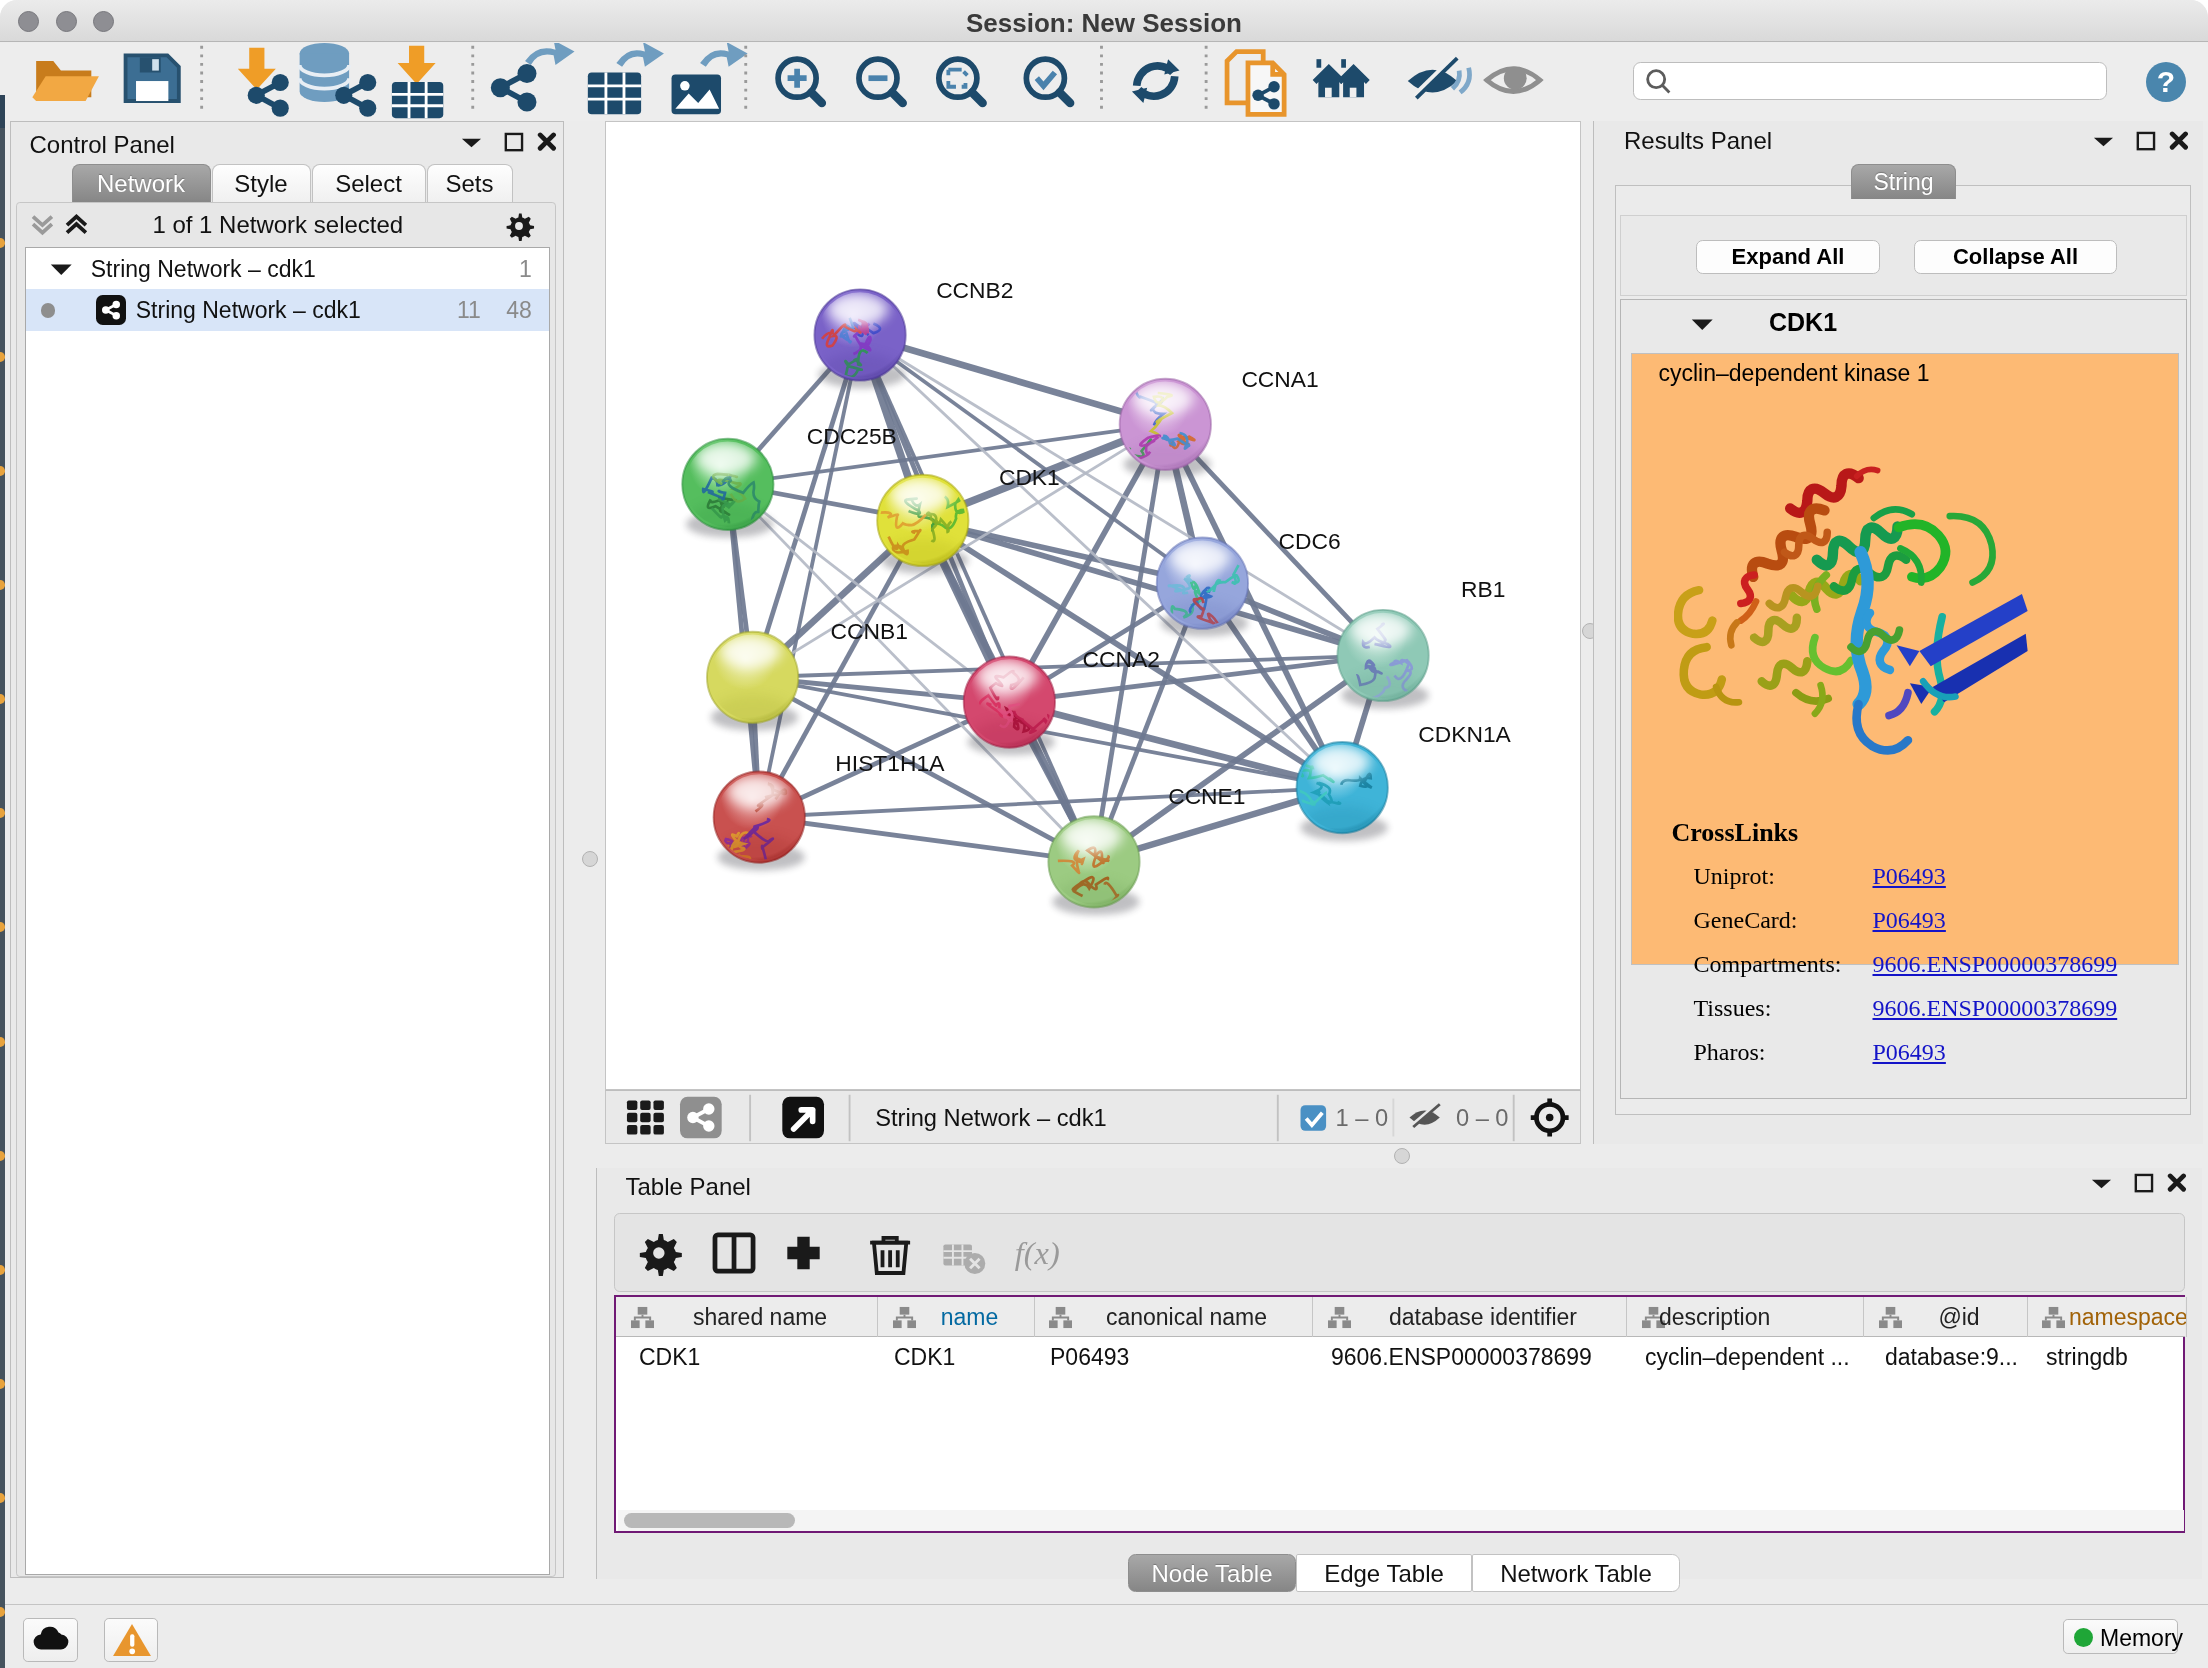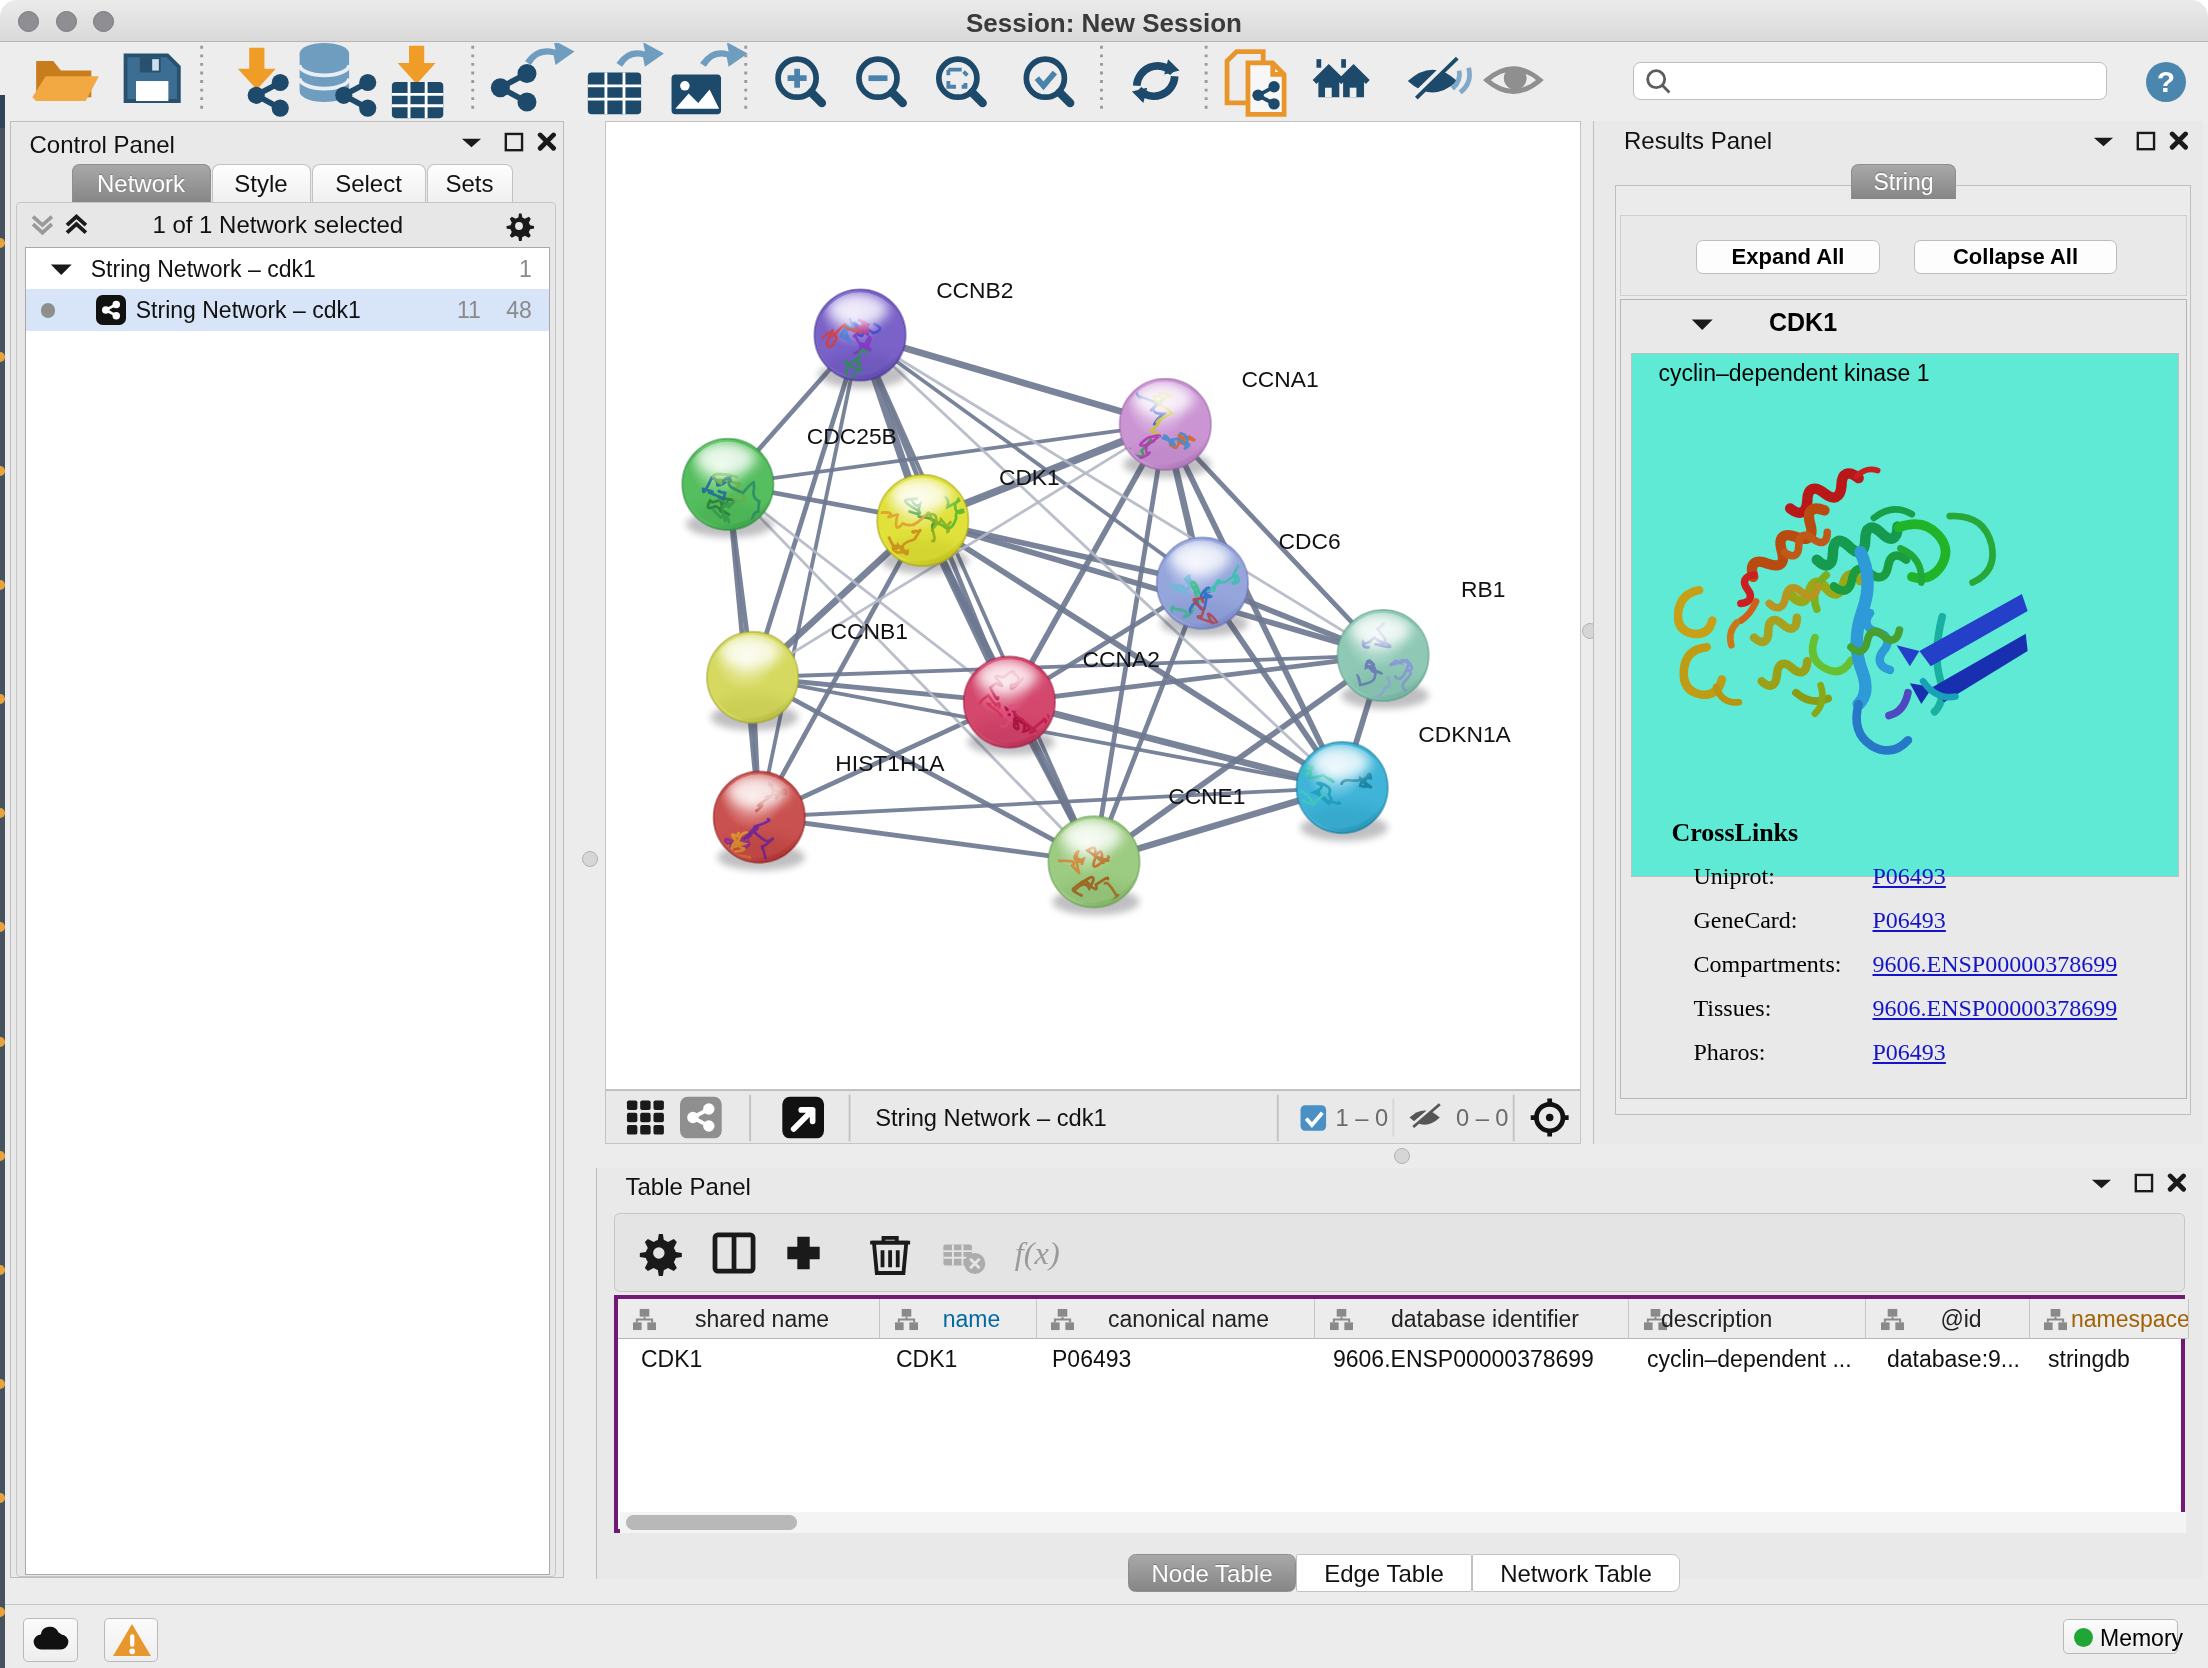--- a/index.html
+++ b/index.html
@@ -562,21 +562,21 @@
       <div class="tab sel" style="left:257px;top:43px;width:105px;height:35px;line-height:35px;font-size:23px">String</div>
       <div style="position:absolute;left:26px;top:94px;width:567px;height:81px;background:#e9e9e9;border:1px solid #cfcfcf">
         <div style="position:absolute;left:75px;top:24px;width:184px;height:34px;background:#fdfdfd;border:1px solid #bdbdbd;border-radius:6.7px;font-size:22px;font-weight:700;text-align:center;line-height:32px">Expand All</div>
         <div style="position:absolute;left:293px;top:24px;width:203px;height:34px;background:#fdfdfd;border:1px solid #bdbdbd;border-radius:6.7px;font-size:22px;font-weight:700;text-align:center;line-height:32px">Collapse All</div>
       </div>
       <div style="position:absolute;left:26px;top:178px;width:567px;height:800px;background:#e9e9e9;border:1px solid #b5b5b5">
         <svg width="28.5" height="28.5" viewBox="0 0 30 30" style="position:absolute;left:67px;top:11.4px">
           <path d="M4 9 l11 11 11 -11 z" fill="#1a1a1a"></path>
         </svg>
         <div style="position:absolute;left:148px;top:7.6px;font-size:25px;font-weight:700">CDK1</div>
-        <div style="position:absolute;left:9.5px;top:53px;width:548px;height:524px;background:#5eead4;border:1px solid #c0c0c0">
+        <div style="position:absolute;left:9.5px;top:53px;width:548px;height:612px;background:#fdba74;border:1px solid #c0c0c0">
           <div style="position:absolute;left:27px;top:5.7px;font-size:23px">cyclin–dependent kinase 1</div>
           <svg width="354" height="302" viewBox="0 0 372 318" style="position:absolute;left:42px;top:107px">
             <path d="M122 50 c10 8 17 5 18 -8 c0 -13 7 -17 18 -8 c10 8 17 5 18 -8 c0 -13 7 -17 18 -8" fill="none" stroke="#b81818" stroke-width="11" stroke-linecap="round"></path>
             <path d="M192 16 q10 -10 22 -6" fill="none" stroke="#c82020" stroke-width="6" stroke-linecap="round"></path>
             <path d="M158 52 c-13 -5 -19 0 -15 14 c4 14 -1 19 -15 14 c-13 -5 -19 0 -15 14 c4 14 -1 19 -15 14 c-13 -5 -19 0 -15 14" fill="none" stroke="#b84c10" stroke-width="11" stroke-linecap="round"></path>
             <path d="M84 120 c-10 1 -13 7 -7 15 c6 8 3 14 -7 15" fill="none" stroke="#cc2020" stroke-width="8" stroke-linecap="round"></path>
             <path d="M86 148 q-6 14 -16 20" fill="none" stroke="#d06018" stroke-width="7" stroke-linecap="round"></path>
             <path d="M26 136 q-20 4 -22 24 q-2 18 16 22 q16 2 20 -14" fill="none" stroke="#c8a018" stroke-width="9" stroke-linecap="round"></path>
             <path d="M34 196 q-22 2 -24 24 q-2 22 18 26 q18 2 22 -16" fill="none" stroke="#c09c14" stroke-width="9" stroke-linecap="round"></path>
             <path d="M44 238 q6 18 24 16" fill="none" stroke="#b89410" stroke-width="7" stroke-linecap="round"></path>
@@ -643,21 +643,21 @@
             <path d="M281 38 v18 M289 38 v18 M297 38 v18"></path>
           </g>
           <g opacity="0.45">
             <rect x="345" y="32" width="30" height="22" rx="2" fill="#6a6a6a"></rect>
             <path d="M345 39 h30 M345 46 h30 M355 32 v22 M365 32 v22" stroke="#e4e4e4" stroke-width="2"></path>
             <circle cx="378" cy="52" r="11" fill="#6a6a6a"></circle>
             <path d="M373 47 l10 10 M383 47 l-10 10" stroke="#e4e4e4" stroke-width="3"></path>
           </g>
           <text x="420" y="53" font-family="Liberation Serif,serif" font-style="italic" font-size="34" fill="#9a9a9a">f(x)</text>
         </svg></div>
-      <div style="position:absolute;left:17px;top:127px;width:1571px;height:238px;background:#fff;border:4px solid #701a75">
+      <div style="position:absolute;left:17px;top:127px;width:1571px;height:238px;background:#fff;border:2px solid #701a75">
         <div style="position:absolute;left:0;top:0;width:1569px;height:40px;background:#ececec;border-bottom:1.9px solid #b8b8b8">
           <div style="position:absolute;left:0px;top:0;width:262px;height:40px;border-right:1px solid #c6c6c6;overflow:hidden">
             <svg width="27" height="23" viewBox="0 0 28 24" style="position:absolute;left:13.3px;top:8.6px">
               <g fill="#8a8a8a">
                 <rect x="9" y="1" width="10" height="8"></rect>
                 <rect x="2" y="15" width="9" height="8"></rect>
                 <rect x="17" y="15" width="9" height="8"></rect>
                 <path d="M14 9 v4 M6 15 v-3 h16 v3" stroke="#8a8a8a" stroke-width="2" fill="none"></path>
               </g>
             </svg>

